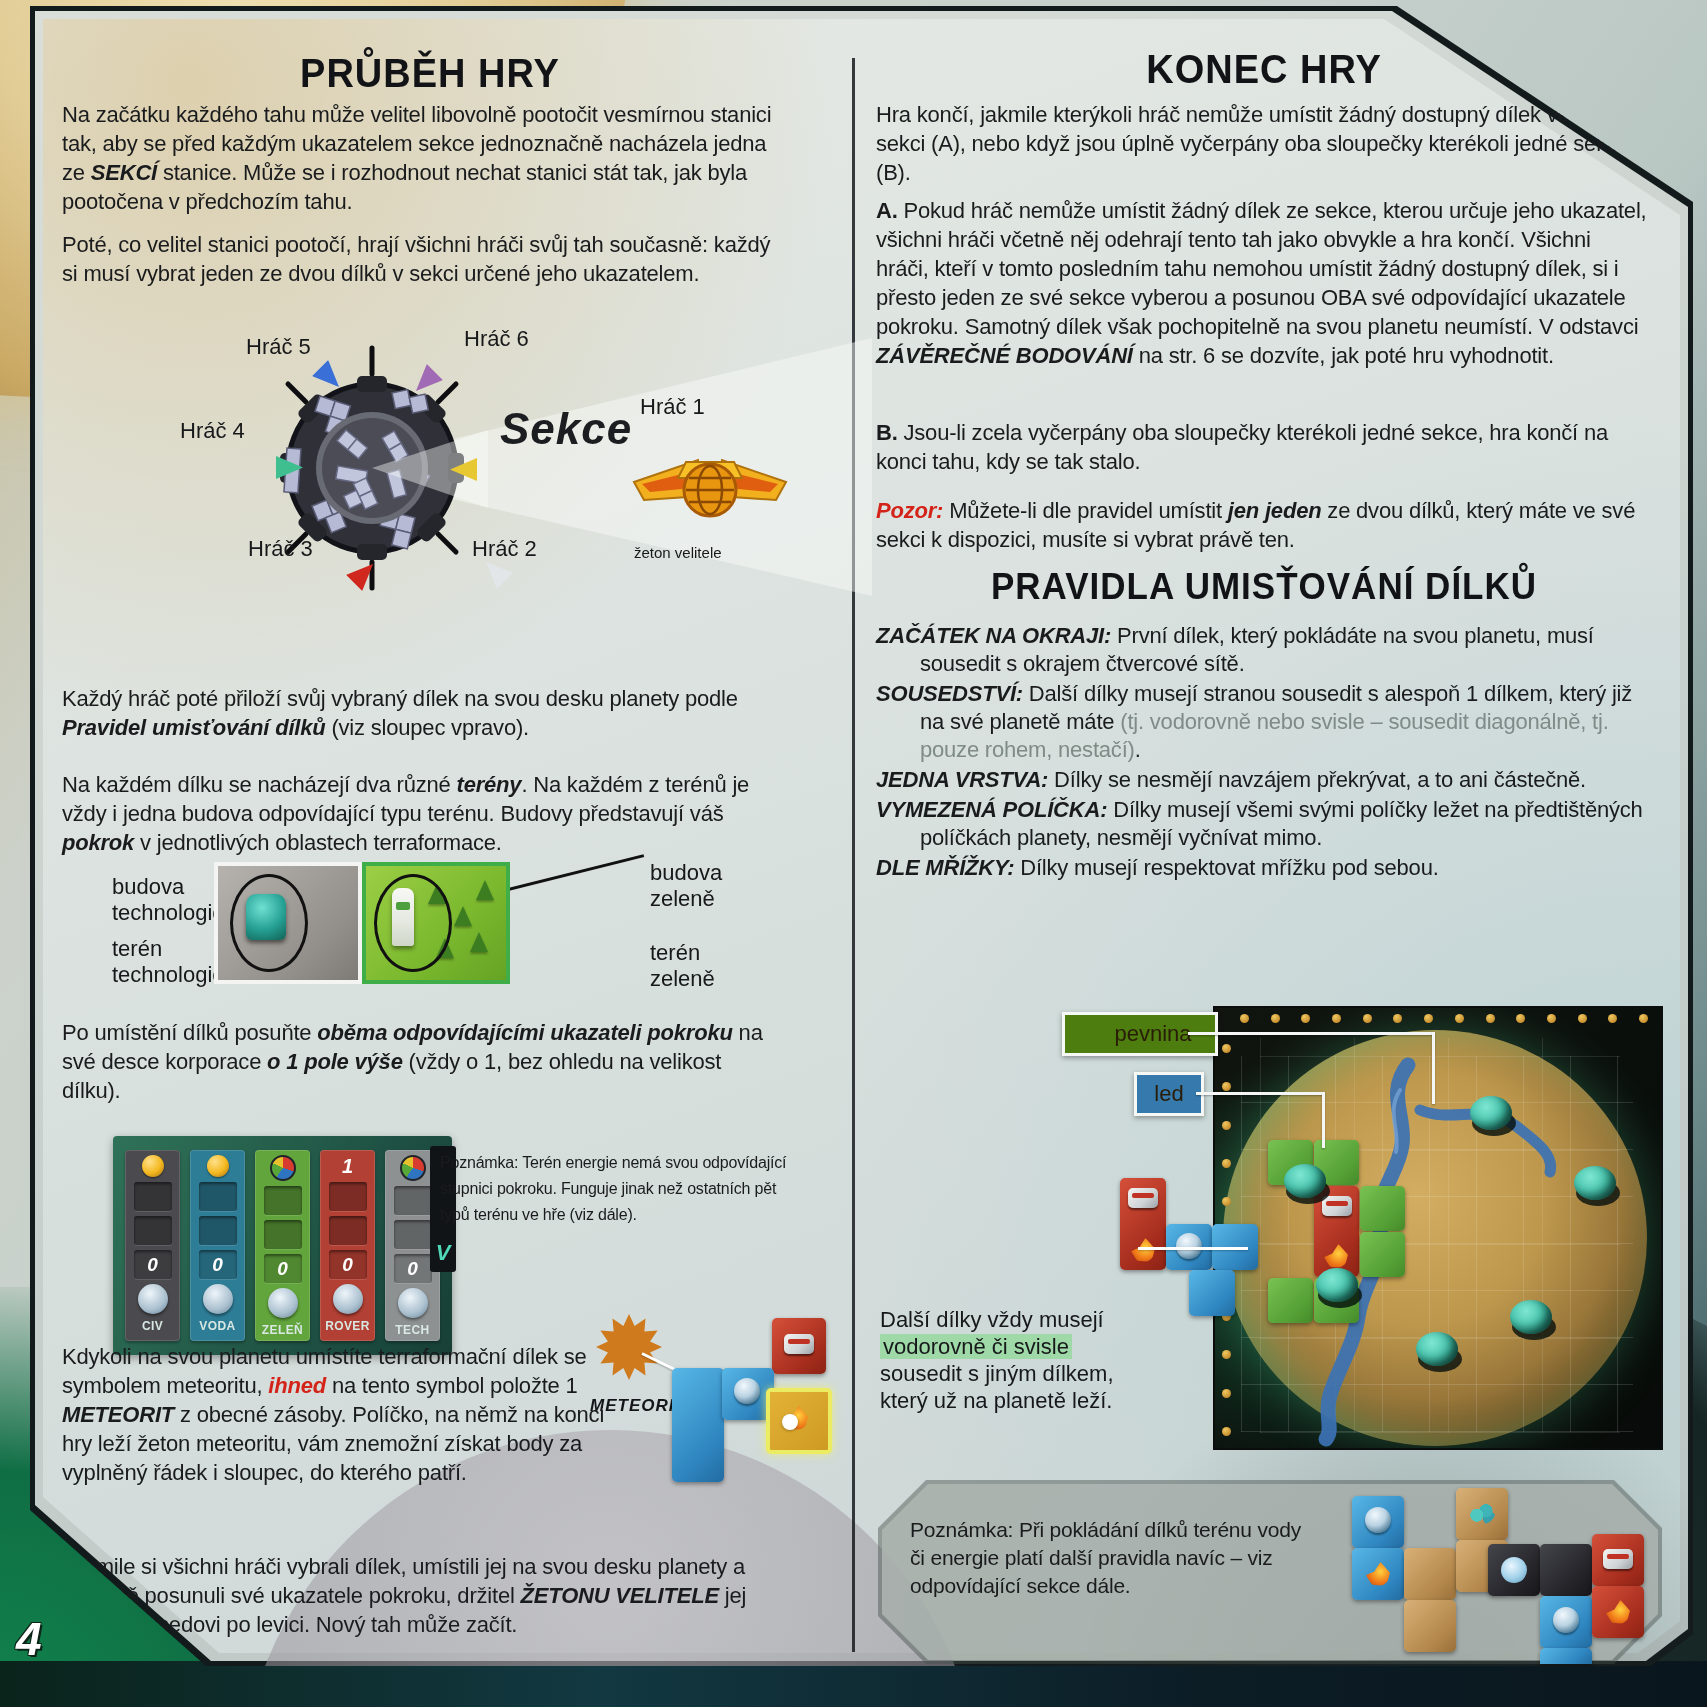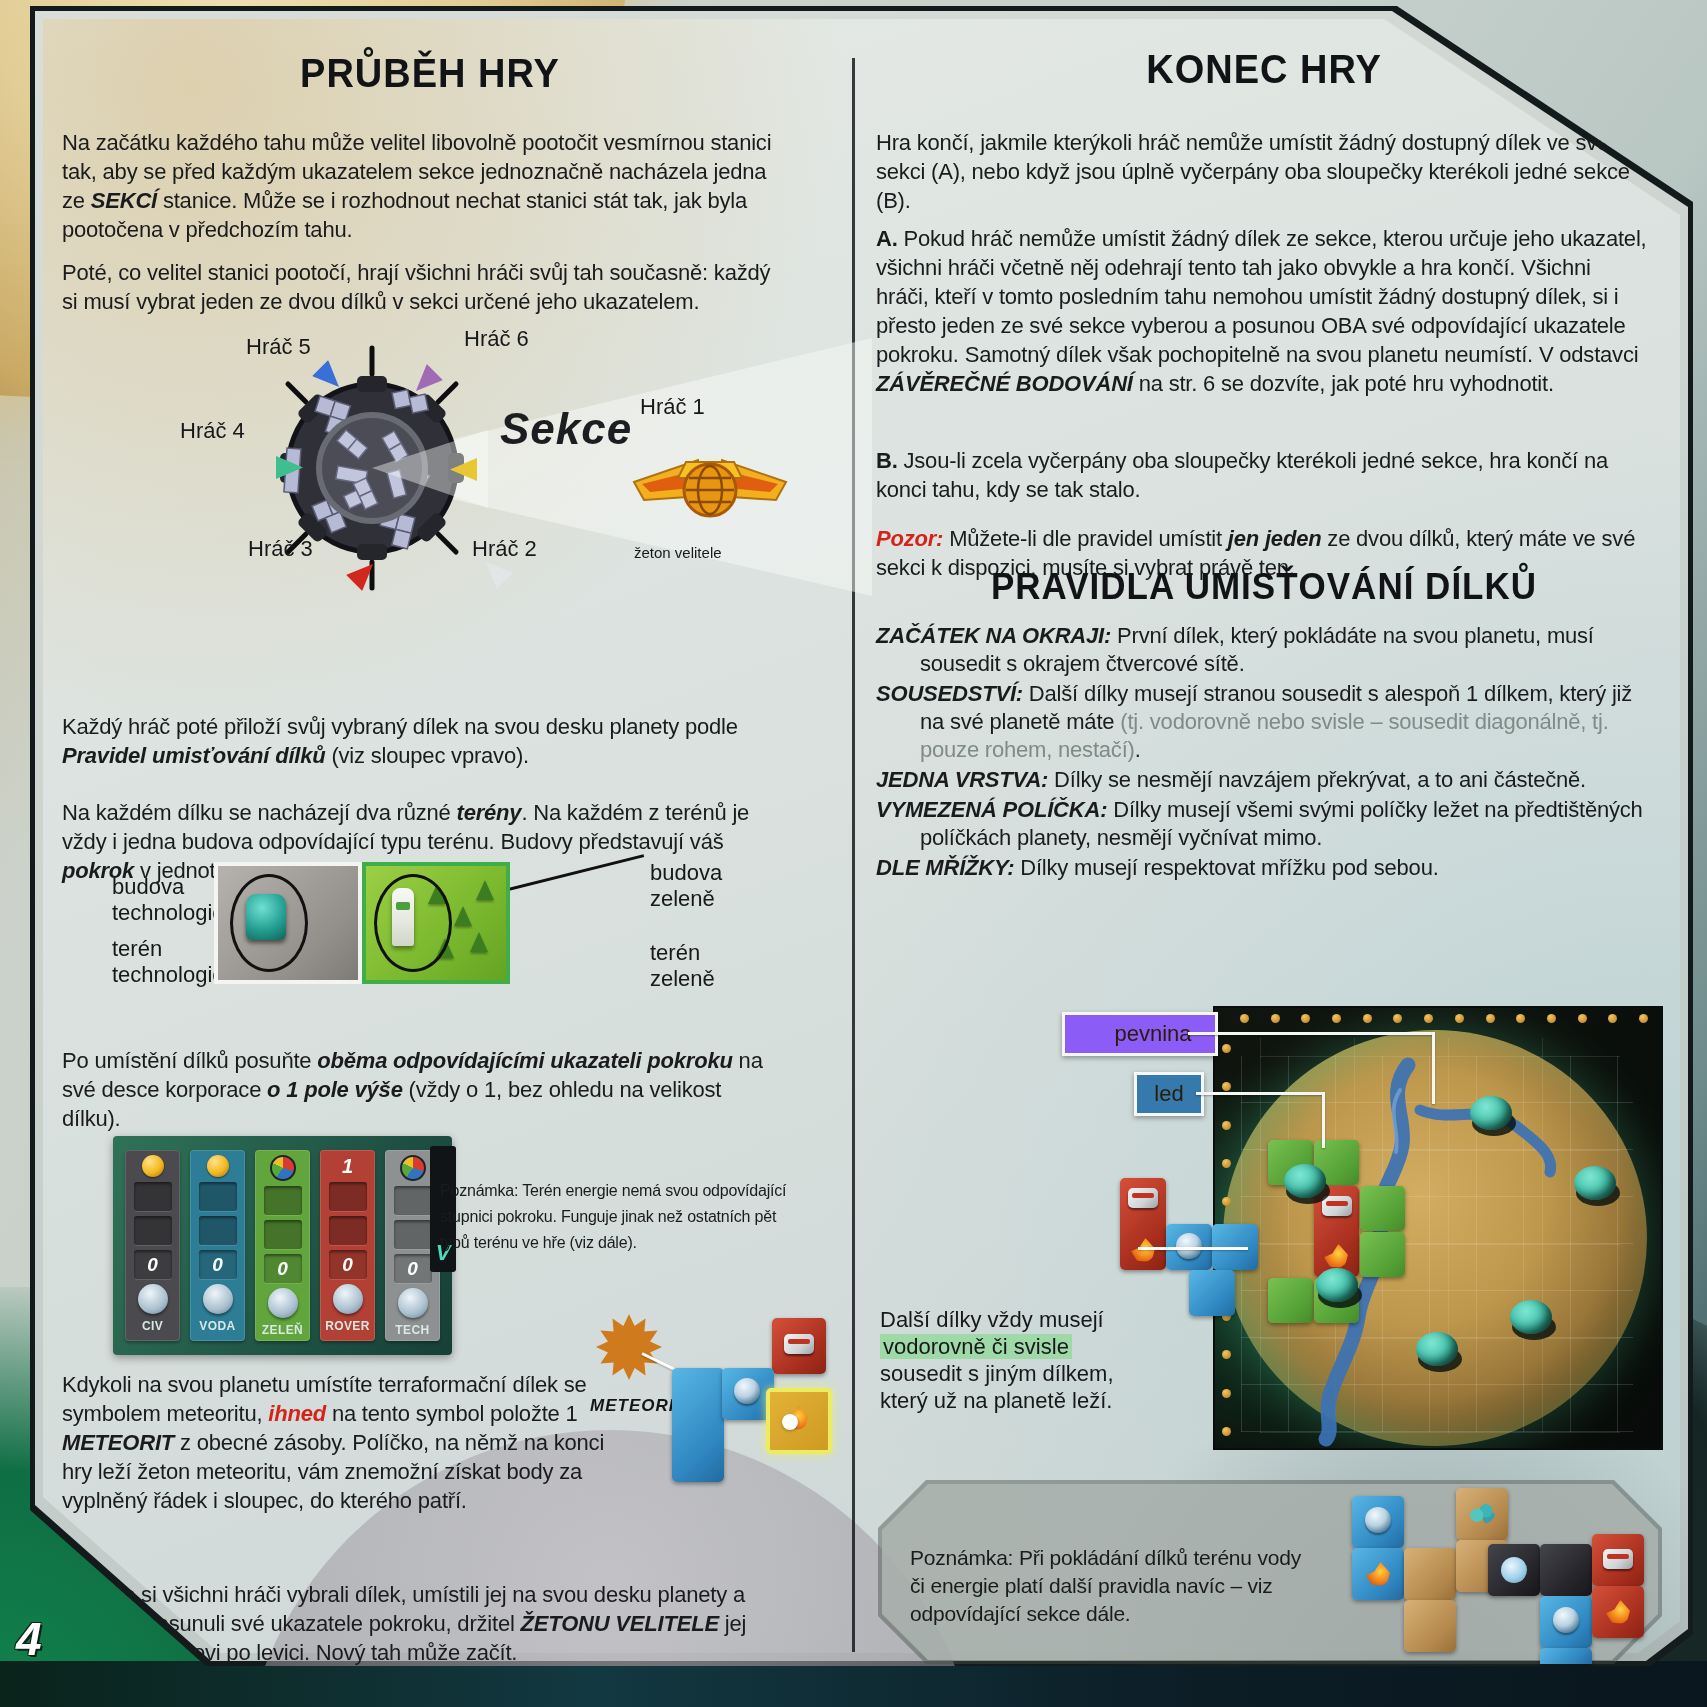--- a/index.html
+++ b/index.html
@@ -32,21 +32,21 @@
   .content{position:absolute;inset:0;
       clip-path:polygon(30px 6px,1397px 6px,1693px 202px,1693px 1634px,1651px 1666px,206px 1666px,30px 1510px);}
   .moon-in{position:absolute;left:240px;top:1430px;width:740px;height:740px;border-radius:50%;
       background:radial-gradient(circle at 50% 22%,rgba(186,180,188,.62),rgba(152,147,156,.55) 55%,rgba(120,116,126,.5) 100%);}
   .darkbr-in{position:absolute;left:1040px;top:1400px;width:760px;height:500px;border-radius:50%;
       background:radial-gradient(circle at 50% 60%,rgba(36,50,46,.35),rgba(36,50,46,0) 70%);}
   .divider{position:absolute;left:852px;top:58px;width:3px;height:1594px;background:#181a1e;opacity:.85;}
   
   .h1{position:absolute;font-size:38px;font-weight:700;letter-spacing:1px;color:#121316;
       text-align:center;transform:scaleY(1.06);}
-  .para{position:absolute;font-size:22px;line-height:29px;letter-spacing:-0.2px;color:#1a1b1d;margin-top:28px;}
+  .para{position:absolute;font-size:22px;line-height:29px;letter-spacing:-0.2px;color:#1a1b1d;}
   .small{font-size:16px;line-height:26px;}
   .b{font-weight:700;} .i{font-style:italic;}
   .c-red{color:#d42318;} .c-muted{color:#7e8b87;}
   .hl{background:#9fd9a8;padding:0 3px;}
   .lbl{position:absolute;font-size:22px;color:#17181a;}
   .tri{position:absolute;width:27px;height:23px;clip-path:polygon(0 0,100% 50%,0 100%);
        filter:drop-shadow(1px 1px 1px rgba(0,0,0,.35));}
   .wedge{position:absolute;background:rgba(248,251,249,.48);
        clip-path:polygon(0 46%,100% 0,100% 100%,0 56%);}
   .sekce{position:absolute;font-size:44px;font-weight:700;font-style:italic;color:#1c1d20;letter-spacing:1px;}
@@ -455,21 +455,21 @@
     <div class="gtile t-blue" style="left:1189px;top:1270px;width:46px;height:46px;"></div>
     <div class="wline" style="left:1138px;top:1247px;width:110px;"></div>
 
     <div class="token" style="left:1470px;top:1096px;"></div>
     <div class="token" style="left:1574px;top:1166px;"></div>
     <div class="token" style="left:1284px;top:1164px;"></div>
     <div class="token" style="left:1316px;top:1268px;"></div>
     <div class="token" style="left:1510px;top:1300px;"></div>
     <div class="token" style="left:1416px;top:1332px;"></div>
 
-    <div class="labelbox" style="left:1062px;top:1012px;width:104px;background:#8b5cf6;padding-left:36px;">pevnina</div>
+    <div class="labelbox" style="left:1062px;top:1012px;width:104px;background:#4d7c0f;padding-left:36px;">pevnina</div>
     <div class="labelbox" style="left:1134px;top:1072px;width:44px;background:#3579ad;">led</div>
     <div class="connL" style="left:1188px;top:1032px;width:246px;height:3px;"></div>
     <div class="connL" style="left:1432px;top:1032px;width:3px;height:72px;"></div>
     <div class="connL" style="left:1196px;top:1092px;width:128px;height:3px;"></div>
     <div class="connL" style="left:1322px;top:1092px;width:3px;height:56px;"></div>
 
     <div class="caption" style="left:880px;top:1306px;width:250px;"><span>Další dílky vždy musejí </span><span class="hl">vodorovně či svisle</span><span> sousedit s jiným dílkem, který už na planetě leží.</span></div>
 
     <div class="notebox-outer">
       <div class="notebox-inner"></div>

